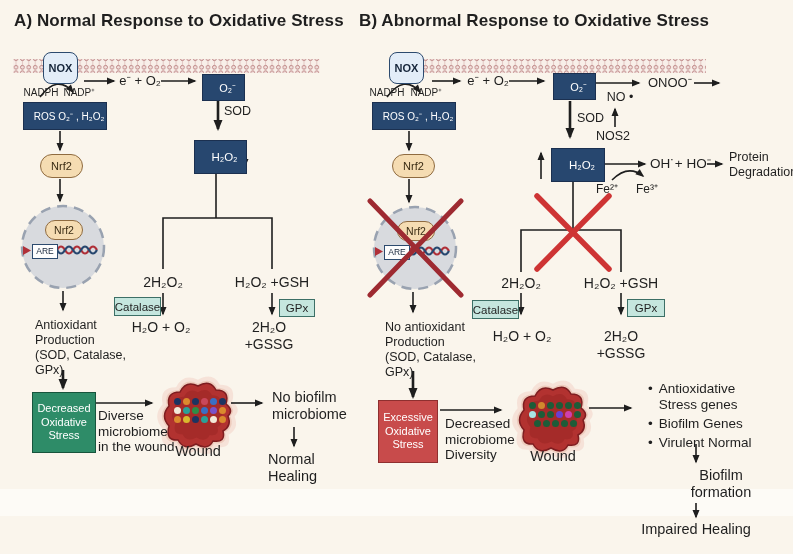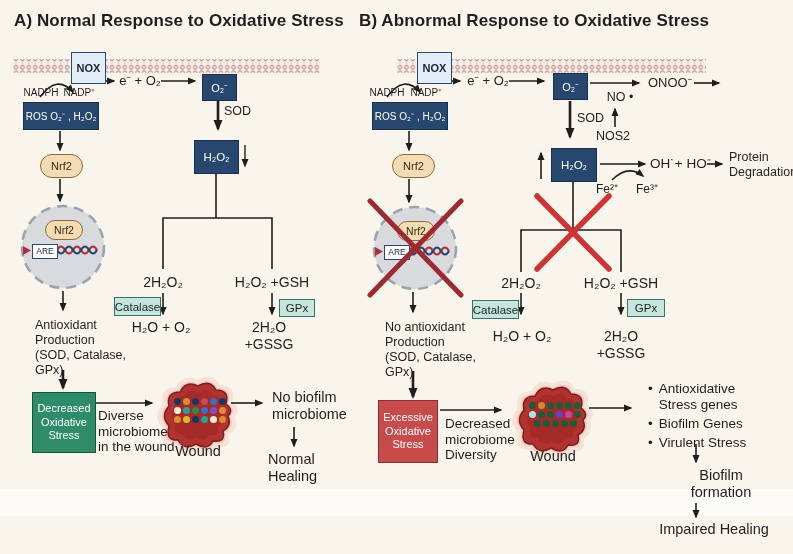--- a/index.html
+++ b/index.html
@@ -7,27 +7,27 @@
     position:relative;width:793px;height:554px;overflow:hidden;
     background:#faf5ec;font-family:"Liberation Sans",sans-serif;color:#1f1f1f;
   }
   .band{position:absolute;left:0;width:793px;pointer-events:none;}
   svg{display:block;}
   .layer{position:absolute;left:0;top:0;}
   .lbl{position:absolute;white-space:pre-line;line-height:1.2;}
   .ctr{text-align:center;}
   .title{font-size:17px;font-weight:600;letter-spacing:.1px;}
   .navy{position:absolute;background:#27476f;border:1px solid #1b3050;color:#fff;
-        display:flex;align-items:center;justify-content:center;text-align:center;}
+        display:flex;align-items:center;justify-content:center;text-align:center;padding-left:8px;}
   .enzyme{position:absolute;background:#c5e6de;border:1px solid #3c6f66;color:#1f1f1f;
         display:flex;align-items:center;justify-content:center;font-size:11.5px;}
   .oval{position:absolute;background:#f5dcb2;border:1.5px solid #8f6b40;border-radius:12px;
         display:flex;align-items:center;justify-content:center;font-size:11px;color:#3a2c14;}
-  .nox{position:absolute;background:#e3edf8;border:1.5px solid #2c4a6e;border-radius:0;
-        display:flex;align-items:center;justify-content:center;font-size:11px;font-weight:700;color:#16253a;margin-left:28px;}
+  .nox{position:absolute;background:#e3edf8;border:1.5px solid #2c4a6e;border-radius:8px;
+        display:flex;align-items:center;justify-content:center;font-size:11px;font-weight:700;color:#16253a;}
   .are{position:absolute;background:#fdfdfd;border:1px solid #2c4a6e;font-size:8.5px;
         display:flex;align-items:center;justify-content:center;color:#16253a;}
   .outcome{position:absolute;display:flex;align-items:center;justify-content:center;
         text-align:center;color:#fff;font-size:11px;line-height:1.25;}
   .outcome.green{background:#2e8c68;border:1.5px solid #17543c;}
   .outcome.red{background:#c84b4b;border:1.5px solid #8e2f2f;}
   .dots{position:absolute;display:flex;flex-wrap:wrap;gap:2px;justify-content:center;}
   .dot{width:7px;height:7px;border-radius:50%;display:block;}
   .bullets{position:absolute;font-size:13.5px;line-height:1.18;}
   .bullet-row{display:flex;gap:6px;margin-bottom:3px;}
@@ -258,27 +258,27 @@
     <div class="bullet-row">
       <span class="bullet-mark">•</span>
       <span>Antioxidative Stress genes</span>
     </div>
     <div class="bullet-row">
       <span class="bullet-mark">•</span>
       <span>Biofilm Genes</span>
     </div>
     <div class="bullet-row">
       <span class="bullet-mark">•</span>
-      <span>Virulent Stress</span>
+      <span>Virulent Normal</span>
     </div>
   </div>
 
   <div class="lbl ctr f145" style="left:686px;top:467px;width:70px;">Biofilm
 formation</div>
-  <div class="lbl ctr f145" style="left:636px;top:521px;width:120px;margin-left:18px;">Impaired Healing</div>
+  <div class="lbl ctr f145" style="left:636px;top:521px;width:120px;">Impaired Healing</div>
 
   <svg class="layer" width="793" height="554" viewBox="0 0 793 554" style="pointer-events:none;">
     <g stroke="#9e2a31" stroke-width="5" stroke-linecap="round">
       <line x1="370" y1="201" x2="461" y2="295"></line>
       <line x1="461" y1="201" x2="370" y2="295"></line>
     </g>
     <g stroke="#ce3434" stroke-width="5.5" stroke-linecap="round">
       <line x1="537" y1="196" x2="609" y2="269"></line>
       <line x1="609" y1="196" x2="537" y2="269"></line>
     </g>

